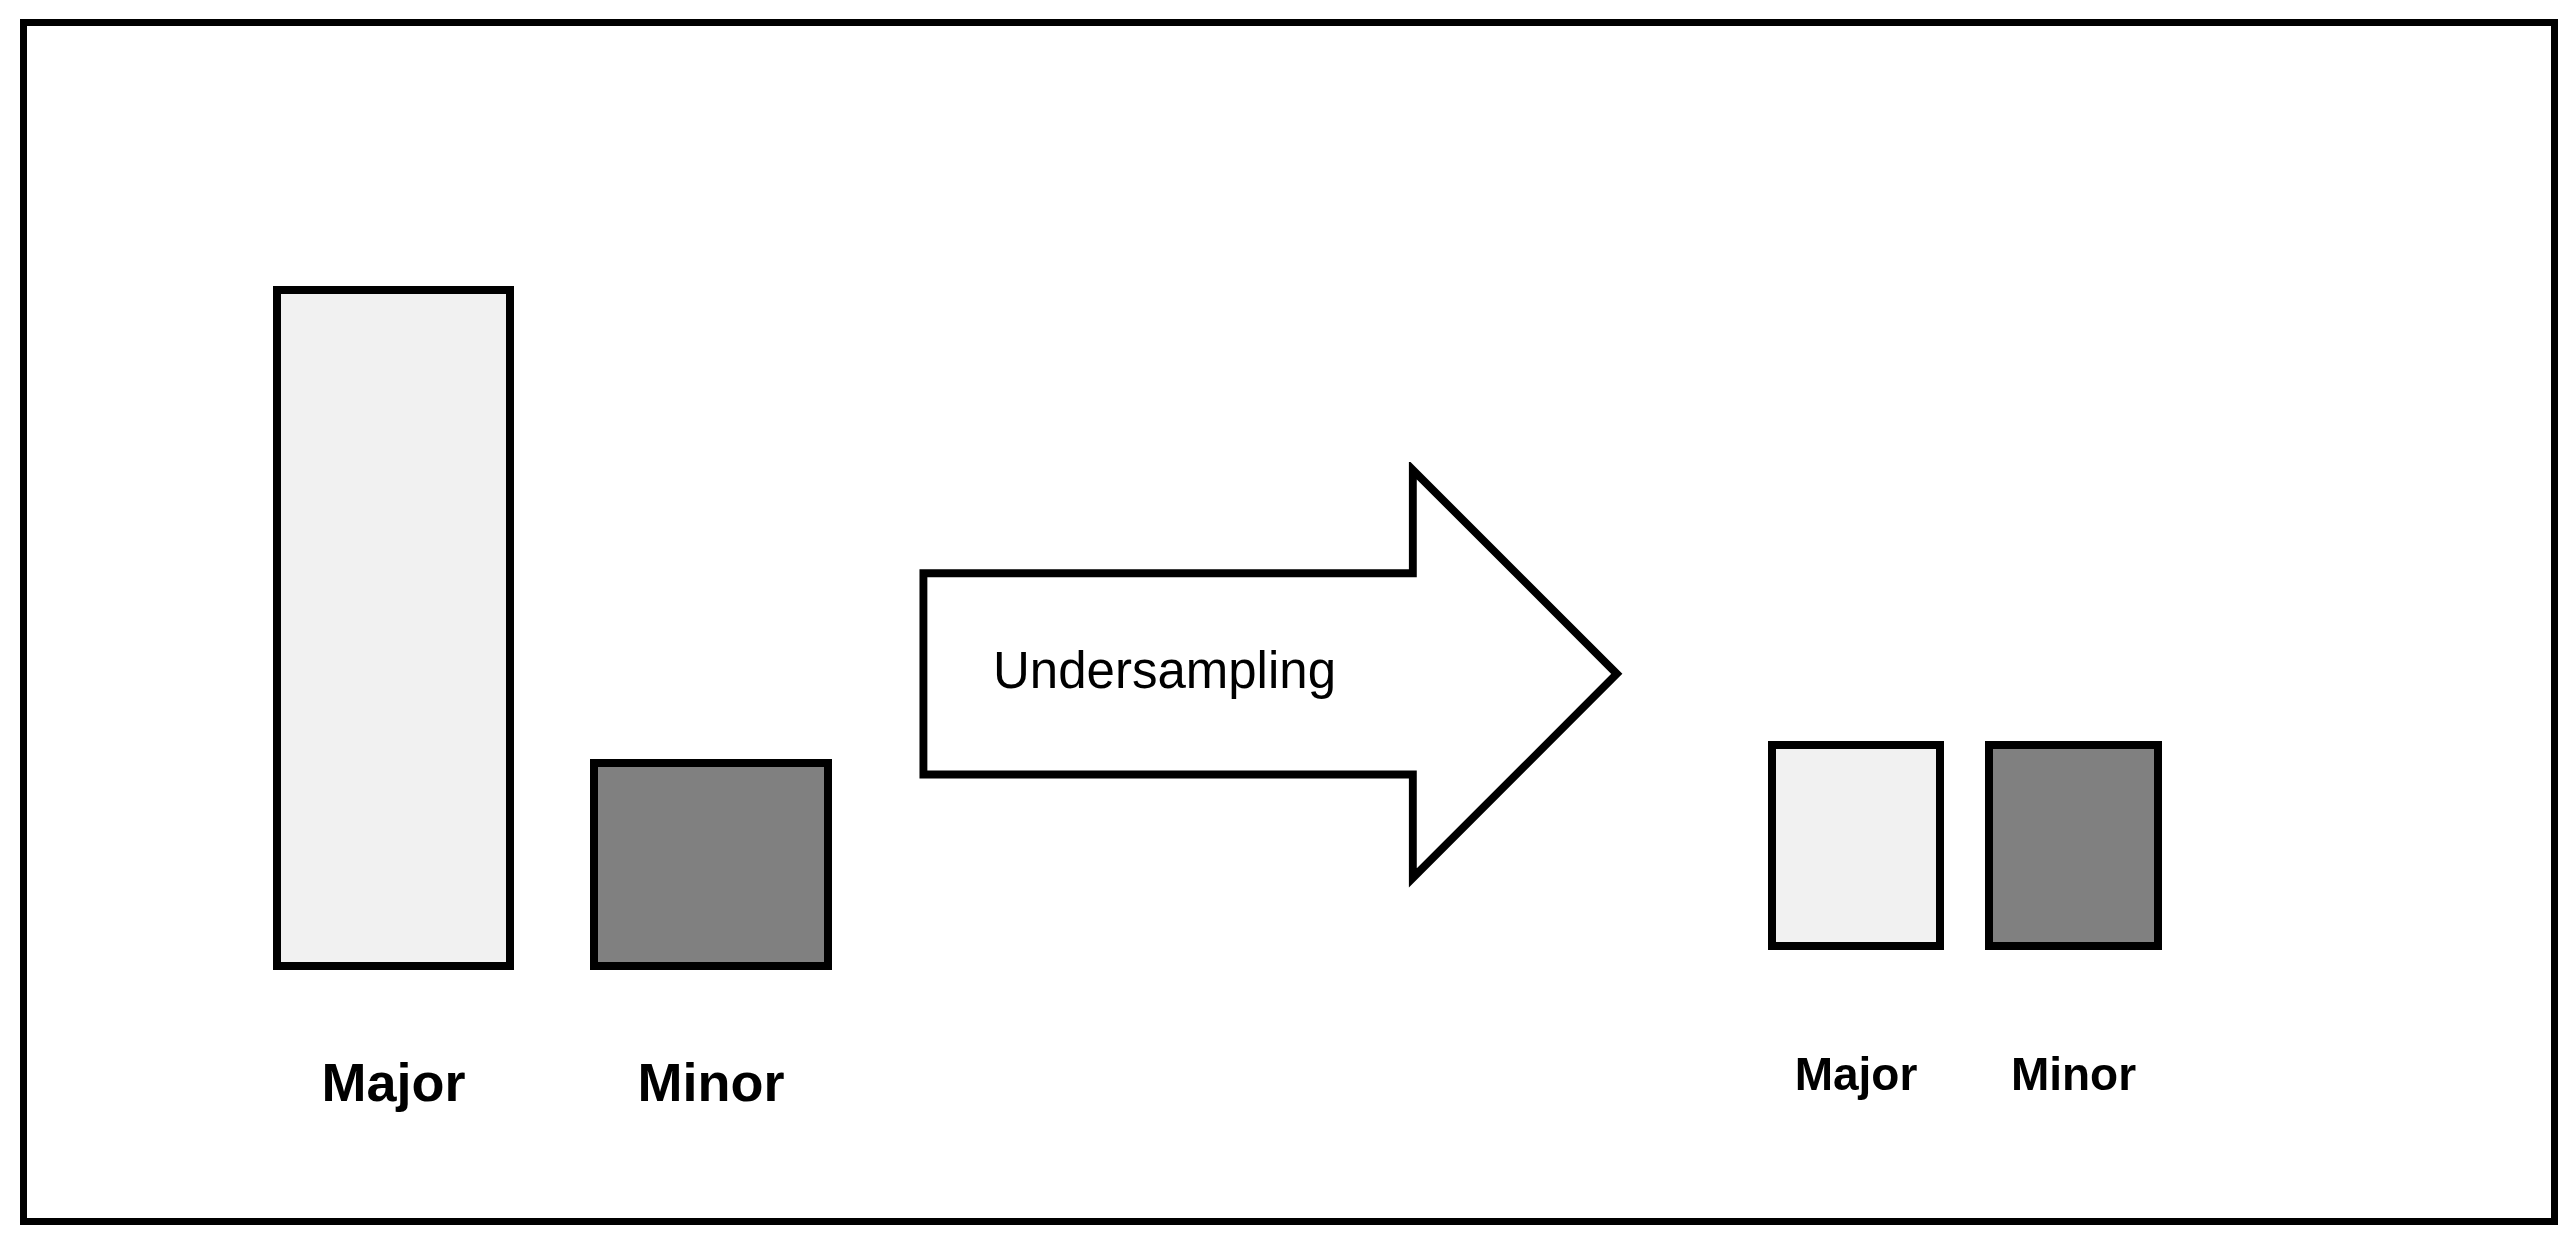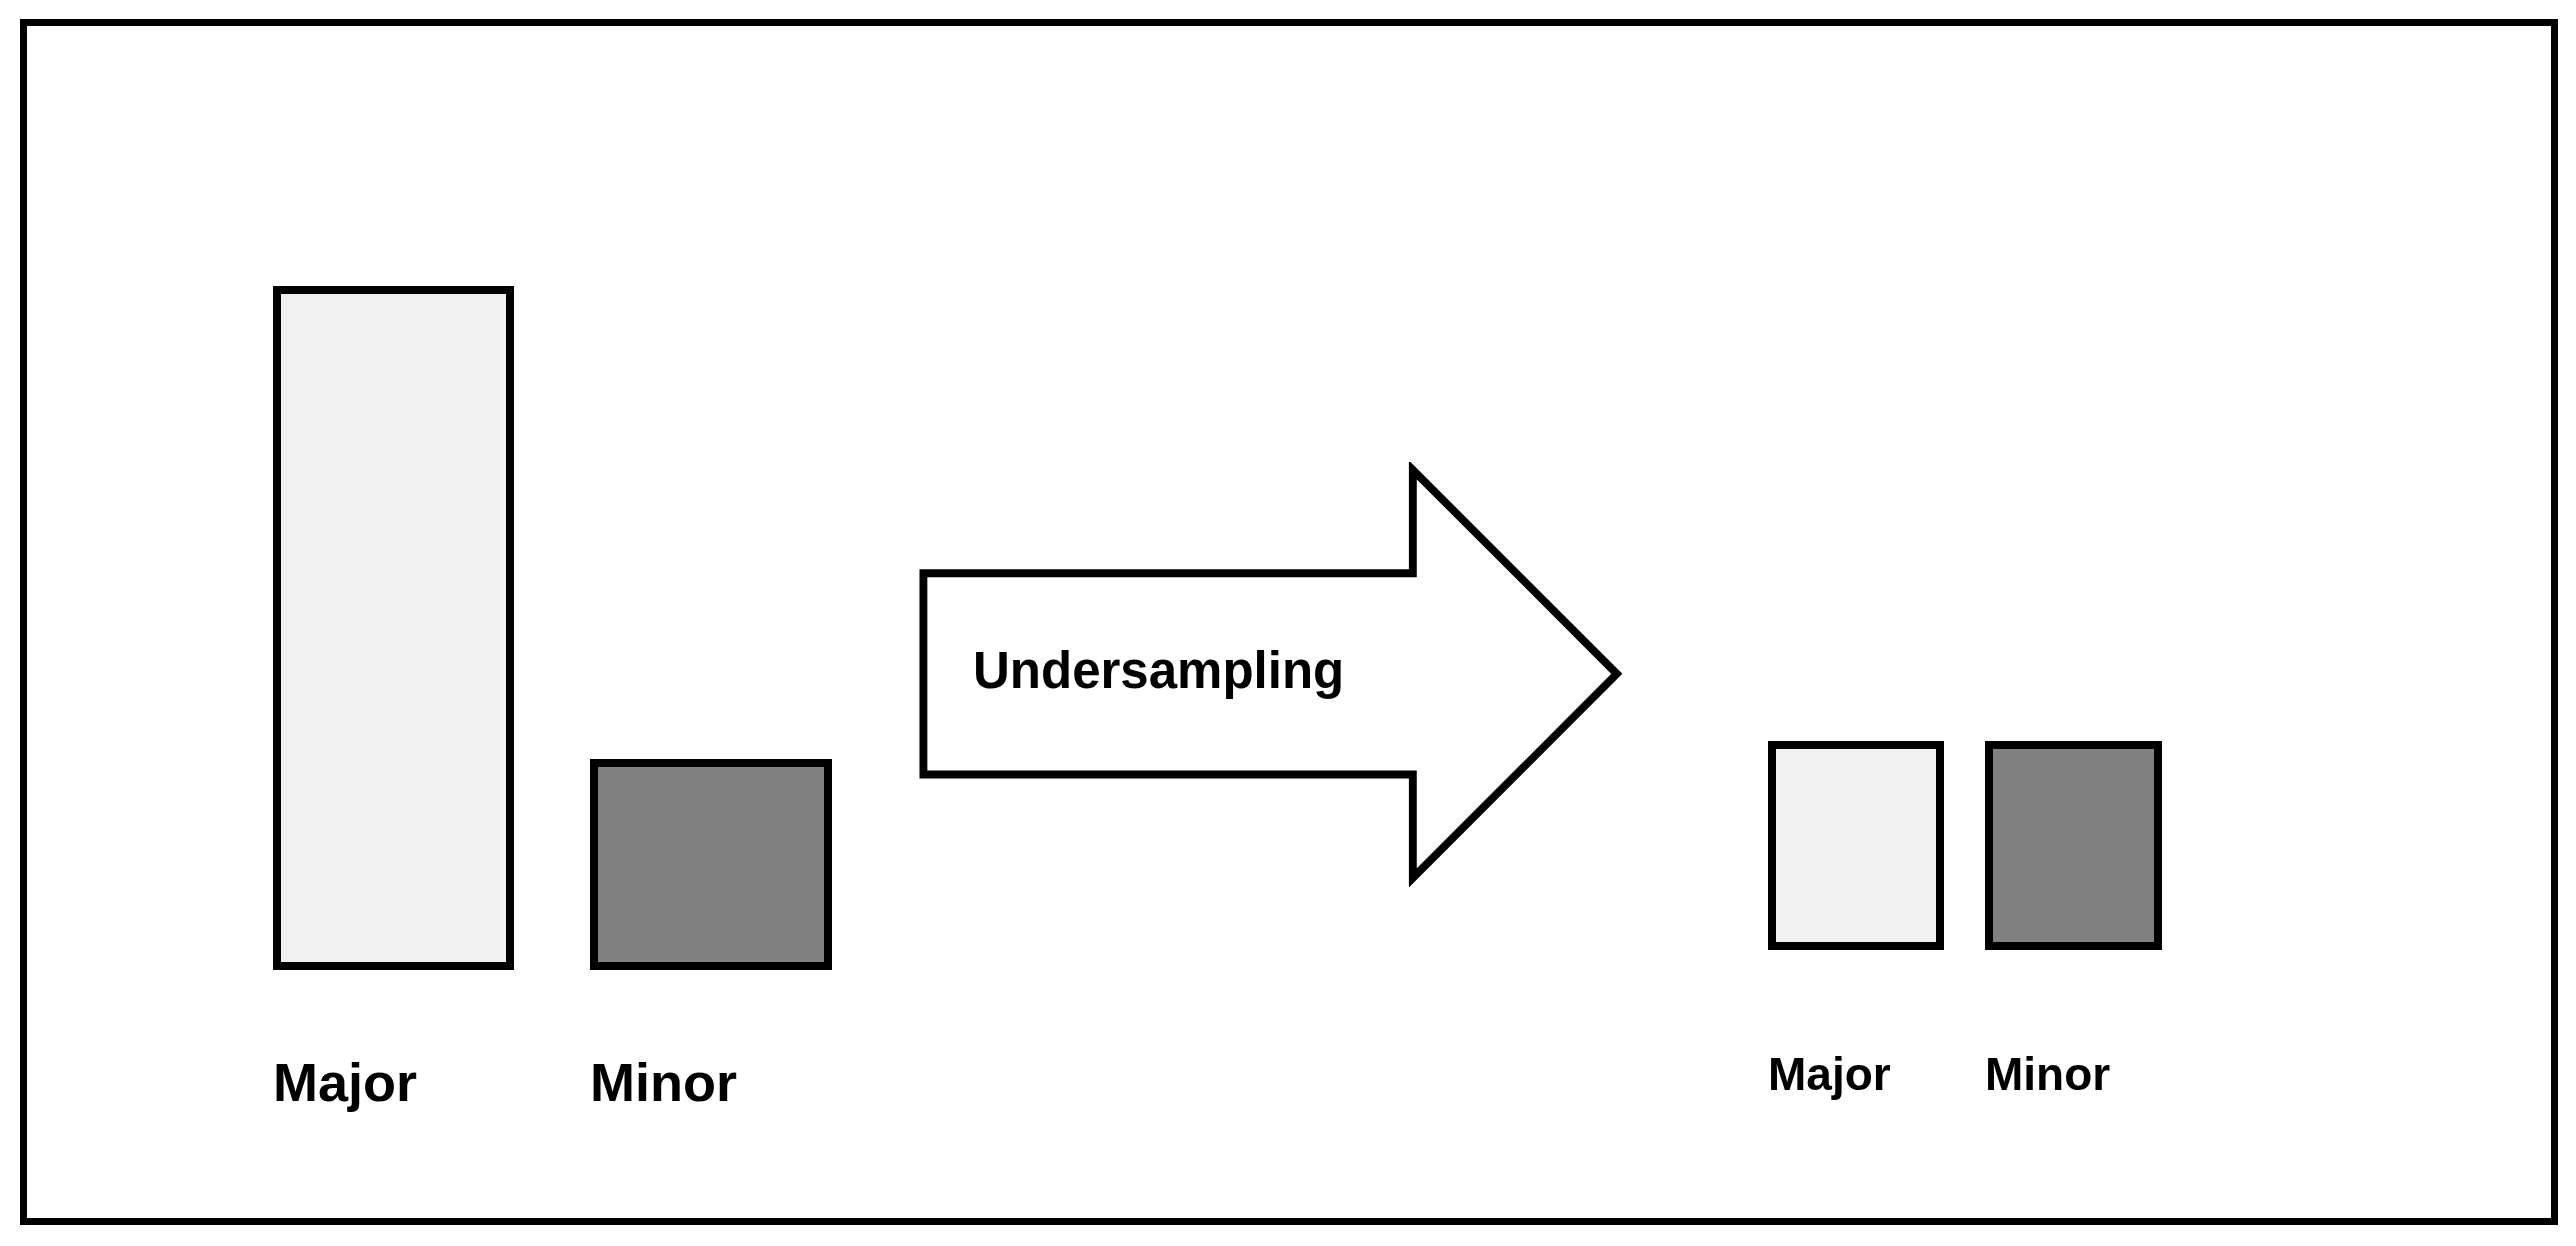--- a/index.html
+++ b/index.html
@@ -56,20 +56,21 @@
   }
   .bar-after-minor {
     left: 1958px; top: 715px;  width: 177px;  height: 209px;
   }
 
   
   .bar-label {
     position: absolute;
     font-weight: bold;
     color: #000000;
+    text-align: center;
     white-space: nowrap;
     line-height: 1;
   }
   .label-before {
     font-size: 54px;
     top: 1029px;
   }
   .label-before-major { left: 246px;  width: 241px; }
   .label-before-minor { left: 563px;  width: 242px; }
 
@@ -85,24 +86,24 @@
     position: absolute;
     left: 889px;
     top: 436px;
     width: 710px;
     height: 429px;
   }
   .arrow-wrap svg { display: block; }
 
   .arrow-label {
     position: absolute;
-    left: 946px;
+    left: 966px;
     top: 619px;
     font-size: 51px;
-    font-weight: bold;
+    font-weight: normal;
     color: #000000;
     white-space: nowrap;
     line-height: 1;
   }
 </style>
 </head>
 <body>
 
 <div id="figure-root">
 

